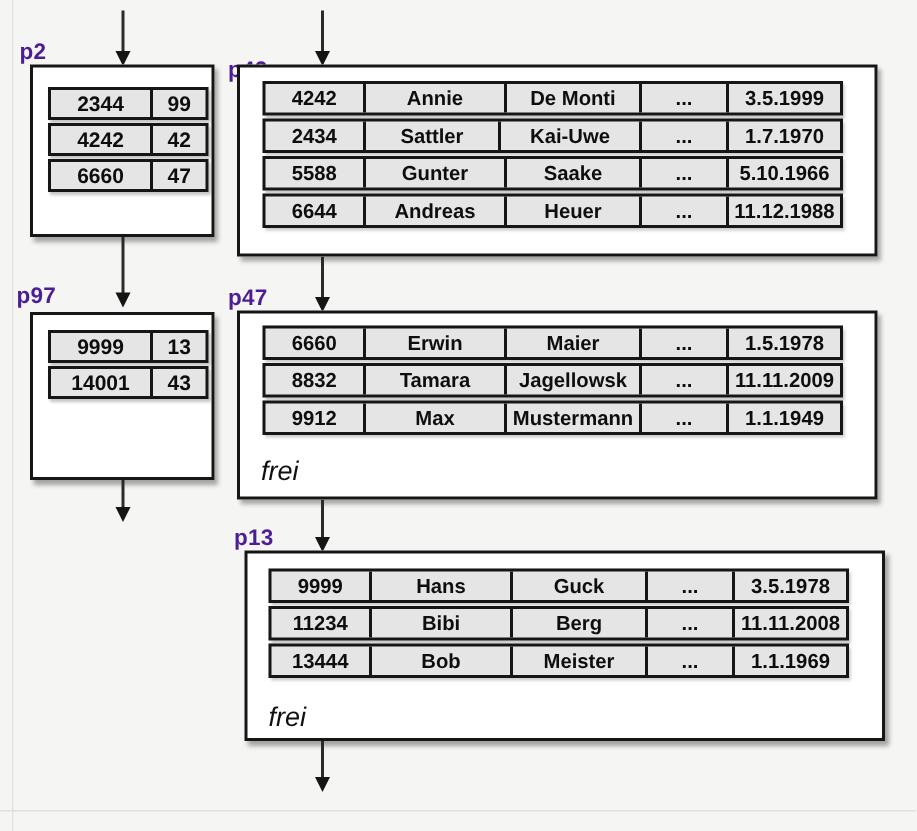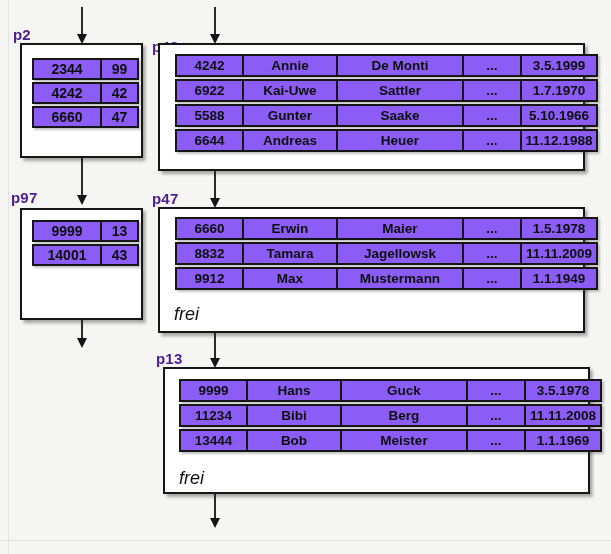--- a/index.html
+++ b/index.html
@@ -22,33 +22,33 @@
     box-shadow:2.5px 3px 3px rgba(40,40,40,0.40);
   }
   .pagelabel {
     position:absolute; font-size:15px; font-weight:bold; color:#4c1d95;
     letter-spacing:0.2px;
   }
 
   
   .tbl { position:absolute; }
   .trow {
-    display:flex; background:#8b5cf6; border:2px solid #161616;
+    display:flex; background:#e5e5e5; border:2px solid #161616;
     margin-bottom:2px; box-shadow:1.5px 2px 2px rgba(60,60,60,0.30);
   }
   .trow.big { height:23px; }
   .trow.small { height:22px; }
   .tcell {
     display:flex; align-items:center; justify-content:center;
     border-right:2px solid #161616; font-weight:bold; color:#0e0e0e;
     font-size:13.5px; white-space:nowrap; overflow:hidden;
   }
   .trow.small .tcell { font-size:14px; }
   .tcell.last { border-right:none; }
-  .c0{width:67px} .c1{width:94px} .c2{width:126px} .c3{width:58px} .c4{width:74px}
+  .c0{width:67px} .c1{width:94px} .c2{width:90px} .c3{width:58px} .c4{width:74px}
   .cA{width:68px} .cB{width:35px}
 
   .free {
     position:absolute; font-style:italic; font-size:18px; color:#101010;
   }
 
   
   .arrow { position:absolute; width:11px; }
   .arrow .shaft { position:absolute; left:4.6px; top:0; bottom:7px; width:1.7px; background:#2b2b2b; }
   .arrow .head {
@@ -115,23 +115,23 @@
   <div class="pagebox" style="left:158px;top:43px;width:427px;height:128px;">
     <div class="tbl" style="left:15px;top:9px;">
       <div class="trow big">
         <div class="tcell c0">4242</div>
         <div class="tcell c1">Annie</div>
         <div class="tcell c2">De Monti</div>
         <div class="tcell c3">...</div>
         <div class="tcell c4 last">3.5.1999</div>
       </div>
       <div class="trow big">
-        <div class="tcell c0">6922</div>
+        <div class="tcell c0">2434</div>
+        <div class="tcell c2">Sattler</div>
         <div class="tcell c1">Kai-Uwe</div>
-        <div class="tcell c2">Sattler</div>
         <div class="tcell c3">...</div>
         <div class="tcell c4 last">1.7.1970</div>
       </div>
       <div class="trow big">
         <div class="tcell c0">5588</div>
         <div class="tcell c1">Gunter</div>
         <div class="tcell c2">Saake</div>
         <div class="tcell c3">...</div>
         <div class="tcell c4 last">5.10.1966</div>
       </div>

